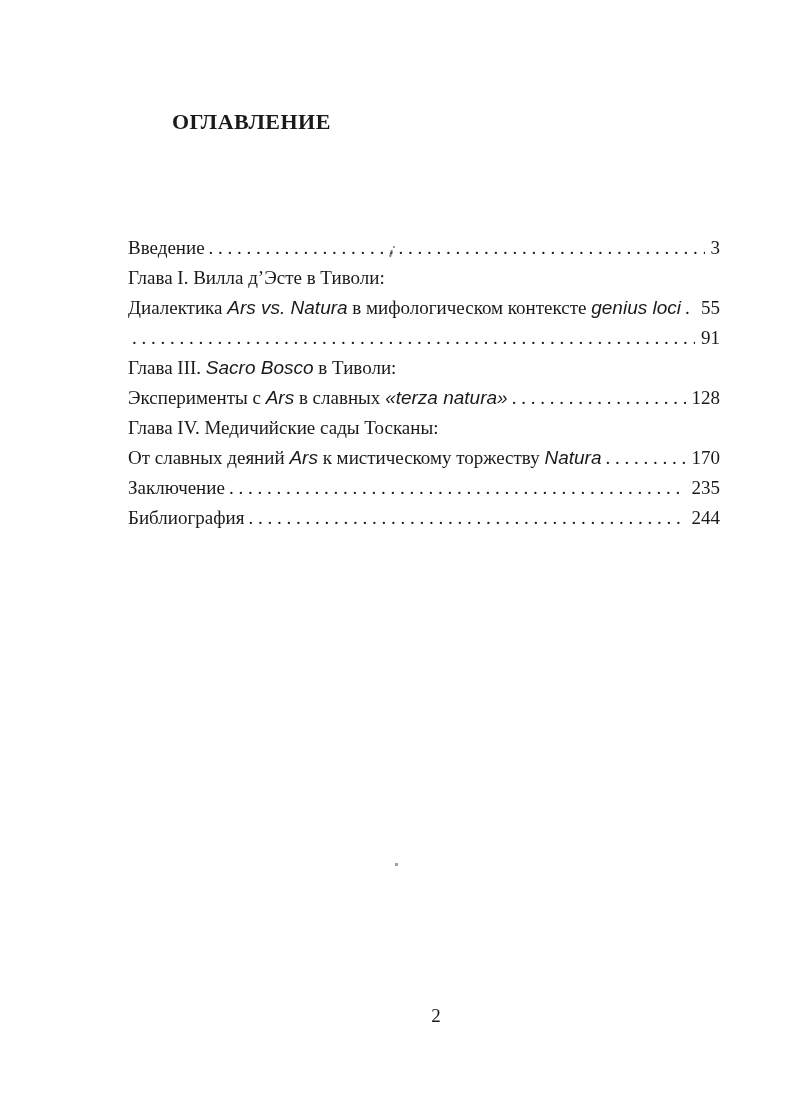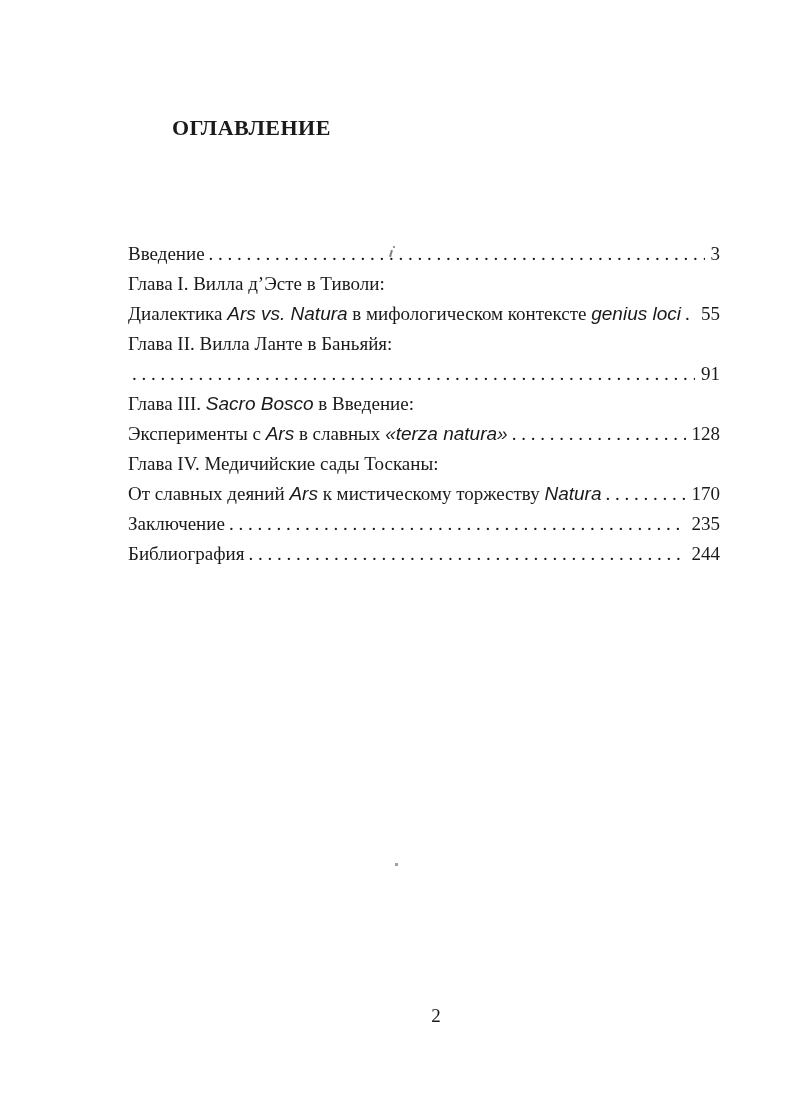--- a/index.html
+++ b/index.html
@@ -12,21 +12,21 @@
     width: 793px;
     height: 1095px;
     background: #ffffff;
     overflow: hidden;
     font-family: "Liberation Serif", "DejaVu Serif", serif;
     color: #1a1a1a;
   }
   .content {
     position: absolute;
     left: 128px;
-    top: 14px;
+    top: 8px;
     width: 592px;
   }
   .title {
     font-size: 22px;
     font-weight: 700;
     line-height: 28px;
     letter-spacing: 0.5px;
     margin: 100px 0 97px 44px;
   }
   .toc-entry {
@@ -122,30 +122,27 @@
             <span class="toc-text"><span>Глава I. Вилла д’Эсте в Тиволи:</span></span>
           </div>
           <div class="toc-line">
             <span class="toc-text"><span>Диалектика </span><em>Ars vs. Natura</em><span> в мифологическом контексте </span><em>genius loci</em></span>
             <span class="leader"></span>
             <span class="page-num">55</span>
           </div>
         </div>
         <div class="toc-entry">
           <div class="toc-line">
-            <span class="toc-text"><span>Глава II. Вилла Ланте в Баньяйя:</span></span>
-          </div>
-          <div class="toc-line">
             <span class="leader"></span>
             <span class="page-num">91</span>
           </div>
         </div>
         <div class="toc-entry">
           <div class="toc-line">
-            <span class="toc-text"><span>Глава III. </span><em>Sacro Bosco</em><span> в Введение:</span></span>
+            <span class="toc-text"><span>Глава III. </span><em>Sacro Bosco</em><span> в Тиволи:</span></span>
           </div>
           <div class="toc-line">
             <span class="toc-text"><span>Эксперименты с </span><em>Ars</em><span> в славных </span><em>«terza natura»</em></span>
             <span class="leader"></span>
             <span class="page-num">128</span>
           </div>
         </div>
         <div class="toc-entry">
           <div class="toc-line">
             <span class="toc-text"><span>Глава IV. Медичийские сады Тосканы:</span></span>

